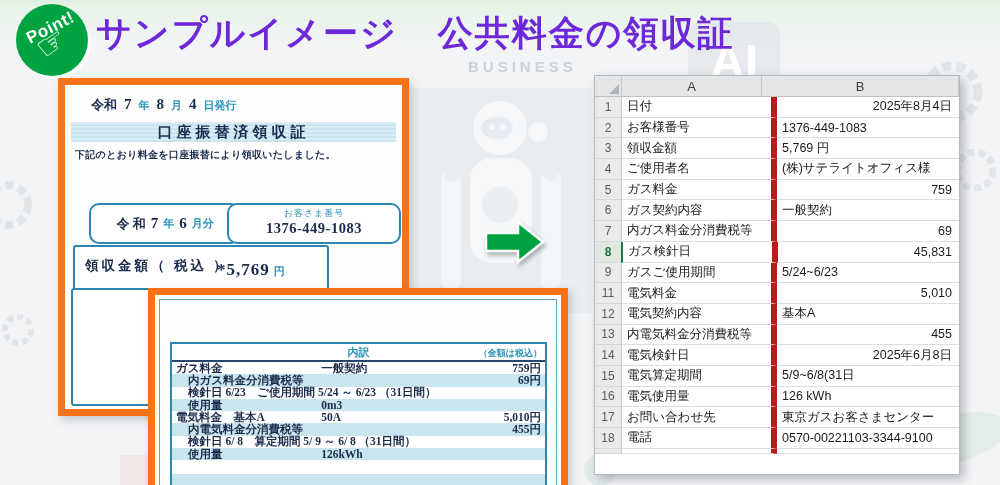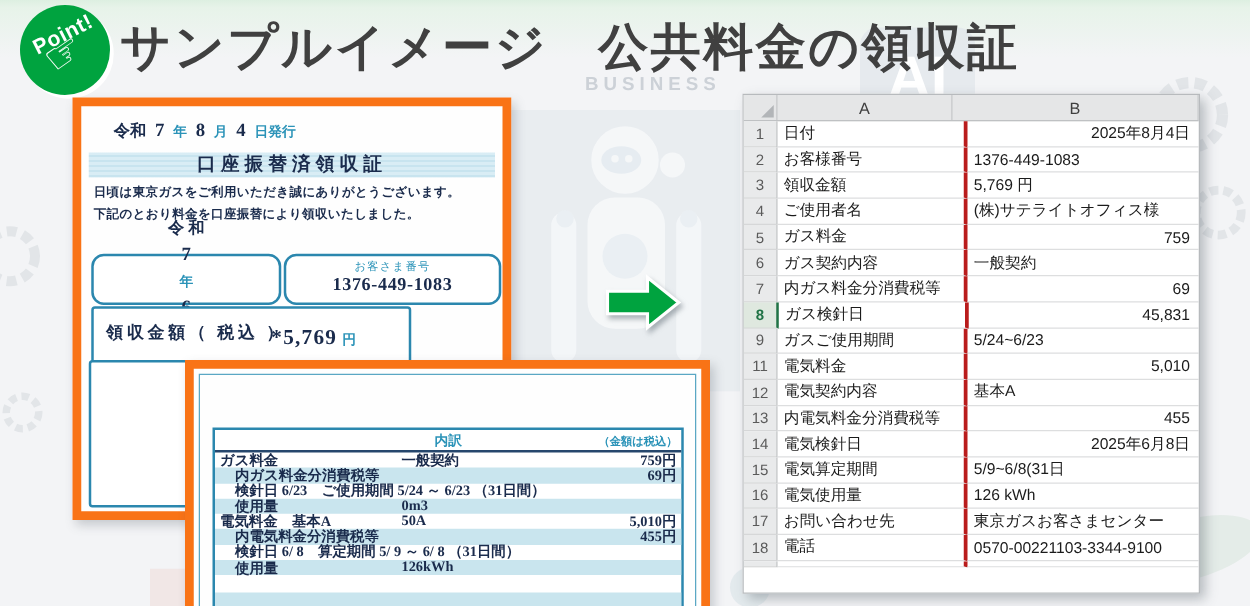--- a/index.html
+++ b/index.html
@@ -10,40 +10,40 @@
   
   .bgsvg{position:absolute;left:0;top:0;}
   
   .badge{position:absolute;left:16px;top:4px;width:72px;height:72px;border-radius:50%;
     background:#00a33f;box-shadow:3px 3px 0 #ffffff;}
   .badge .blabel{position:absolute;left:9px;top:14px;color:#fff;font-size:17px;font-weight:bold;
     transform:rotate(-27deg);letter-spacing:.5px;}
   .badge .bhand{position:absolute;left:20px;top:22px;color:#fff;font-size:34px;line-height:1;
     transform:rotate(-35deg);font-family:"DejaVu Sans",sans-serif;}
   .title{position:absolute;left:96px;top:10px;display:flex;gap:40px;
-    font-size:40px;font-weight:800;color:#404040;letter-spacing:2px;white-space:nowrap;}
+    font-size:35px;font-weight:800;color:#6d28d9;letter-spacing:2px;white-space:nowrap;}
   
   .arrow{position:absolute;left:484px;top:218px;filter:drop-shadow(2px 3px 2px rgba(110,120,130,.55));}
   
   .paper{position:absolute;background:#fefefe;border:7px solid #f97316;
     box-shadow:3px 4px 8px rgba(80,90,100,.28);
     font-family:"Liberation Serif","DejaVu Serif",serif;color:#1a2b4c;}
   .teal{color:#2b93b8;}
   
   .r1{left:58px;top:78px;width:337px;height:324px;}
   .r1 .dateline{position:absolute;left:26px;top:11px;font-size:13px;font-weight:bold;white-space:nowrap;}
   .r1 .dateline .num{font-size:15px;margin:0 7px;}
   .r1 .dateline .unit{font-size:11px;font-weight:bold;}
   .r1 .band{position:absolute;left:6px;right:6px;top:37px;height:20px;
     background:repeating-linear-gradient(180deg,#d9edf5 0 2px,#c8e4ef 2px 4px);
     text-align:center;line-height:20px;font-size:15px;font-weight:bold;letter-spacing:4px;}
   .r1 .greet{position:absolute;left:10px;top:62px;font-size:10px;font-weight:bold;line-height:1.65;letter-spacing:.3px;}
   .rbox{position:absolute;border:2px solid #2b87ae;background:#fff;}
-  .r1 .period{left:8px;top:118px;width:148px;height:37px;border-radius:10px;
-    display:flex;align-items:center;justify-content:center;gap:5px;font-weight:bold;font-size:13px;flex-direction:column;}
+  .r1 .period{left:24px;top:118px;width:148px;height:37px;border-radius:10px;
+    display:flex;align-items:center;justify-content:center;gap:5px;font-weight:bold;font-size:13px;}
   .r1 .period .num{font-size:15px;}
   .r1 .period .unit{font-size:11px;}
   .r1 .cust{left:162px;top:118px;width:170px;height:37px;border-radius:10px;text-align:center;}
   .r1 .cust .clabel{display:block;font-size:9px;margin-top:2px;letter-spacing:1px;}
   .r1 .cust .cnum{display:block;font-size:14.5px;font-weight:bold;letter-spacing:.5px;}
   .r1 .amount{left:8px;top:160px;width:252px;height:42px;border-radius:3px;}
   .r1 .amount .alabel{position:absolute;left:10px;top:10px;font-size:13.5px;font-weight:bold;letter-spacing:3px;}
   .r1 .amount .aval{position:absolute;left:142px;top:13px;font-size:17px;font-weight:bold;letter-spacing:1px;text-align:center;}
   .r1 .amount .aunit{font-size:11px;font-weight:bold;margin-left:4px;}
   .r1 .usage{left:6px;top:203px;width:323px;height:114px;border-radius:3px;}
@@ -72,21 +72,21 @@
     border-left:10px solid transparent;border-bottom:10px solid #b2b5b8;}
   .shead .colh{display:flex;align-items:center;justify-content:center;
     font-size:13px;color:#3f3f3f;border-right:1px solid #c6c8ca;}
   .colA{width:139px;}.colB{flex:1;}
   .xrow{display:flex;height:20.7px;flex:none;}
   .xrow .rn{width:26px;background:#e9eaeb;border-right:1px solid #c6c8ca;border-bottom:1px solid #d6d7d8;
     display:flex;align-items:center;justify-content:center;font-size:12px;color:#5a5a5a;flex:none;}
   .xrow .rn.sel{background:#dfe8df;color:#217346;font-weight:bold;border-right:2px solid #217346;}
   .xrow .ca,.xrow .cb{display:flex;align-items:center;font-size:12.5px;color:#1b1b1b;
     border-bottom:1px solid #dddedf;padding:0 5px;overflow:hidden;white-space:nowrap;}
-  .xrow .ca{width:139px;border-right:3px solid #b91c1c;flex:none;}
+  .xrow .ca{width:139px;border-right:6px solid #b91c1c;flex:none;}
   .xrow .cb{flex:1;}
   .xrow .cb.r{justify-content:flex-end;padding-right:7px;}
   .xrow.sliver{height:5px;overflow:hidden;}
 </style>
 </head>
 <body>
 
 <div class="stage">
 
   <svg class="bgsvg" width="1000" height="485">
@@ -134,21 +134,20 @@
     <span>サンプルイメージ</span>
     <span>公共料金の領収証</span>
   </div>
 
   <div class="paper r1">
     <div class="dateline">
       <span>令和</span><span class="num">7</span><span class="unit teal">年</span><span class="num">8</span><span class="unit teal">月</span><span class="num">4</span><span class="unit teal">日発行</span>
     </div>
     <div class="band">口座振替済領収証</div>
     <div class="greet">
-      <div>日頃は東京ガスをご利用いただき誠にありがとうございます。</div>
       <div>下記のとおり料金を口座振替により領収いたしました。</div>
     </div>
     <div class="rbox period">
       <span>令 和</span>
       <span class="num">7</span>
       <span class="unit teal">年</span>
       <span class="num">6</span>
       <span class="unit teal">月分</span>
     </div>
     <div class="rbox cust">

